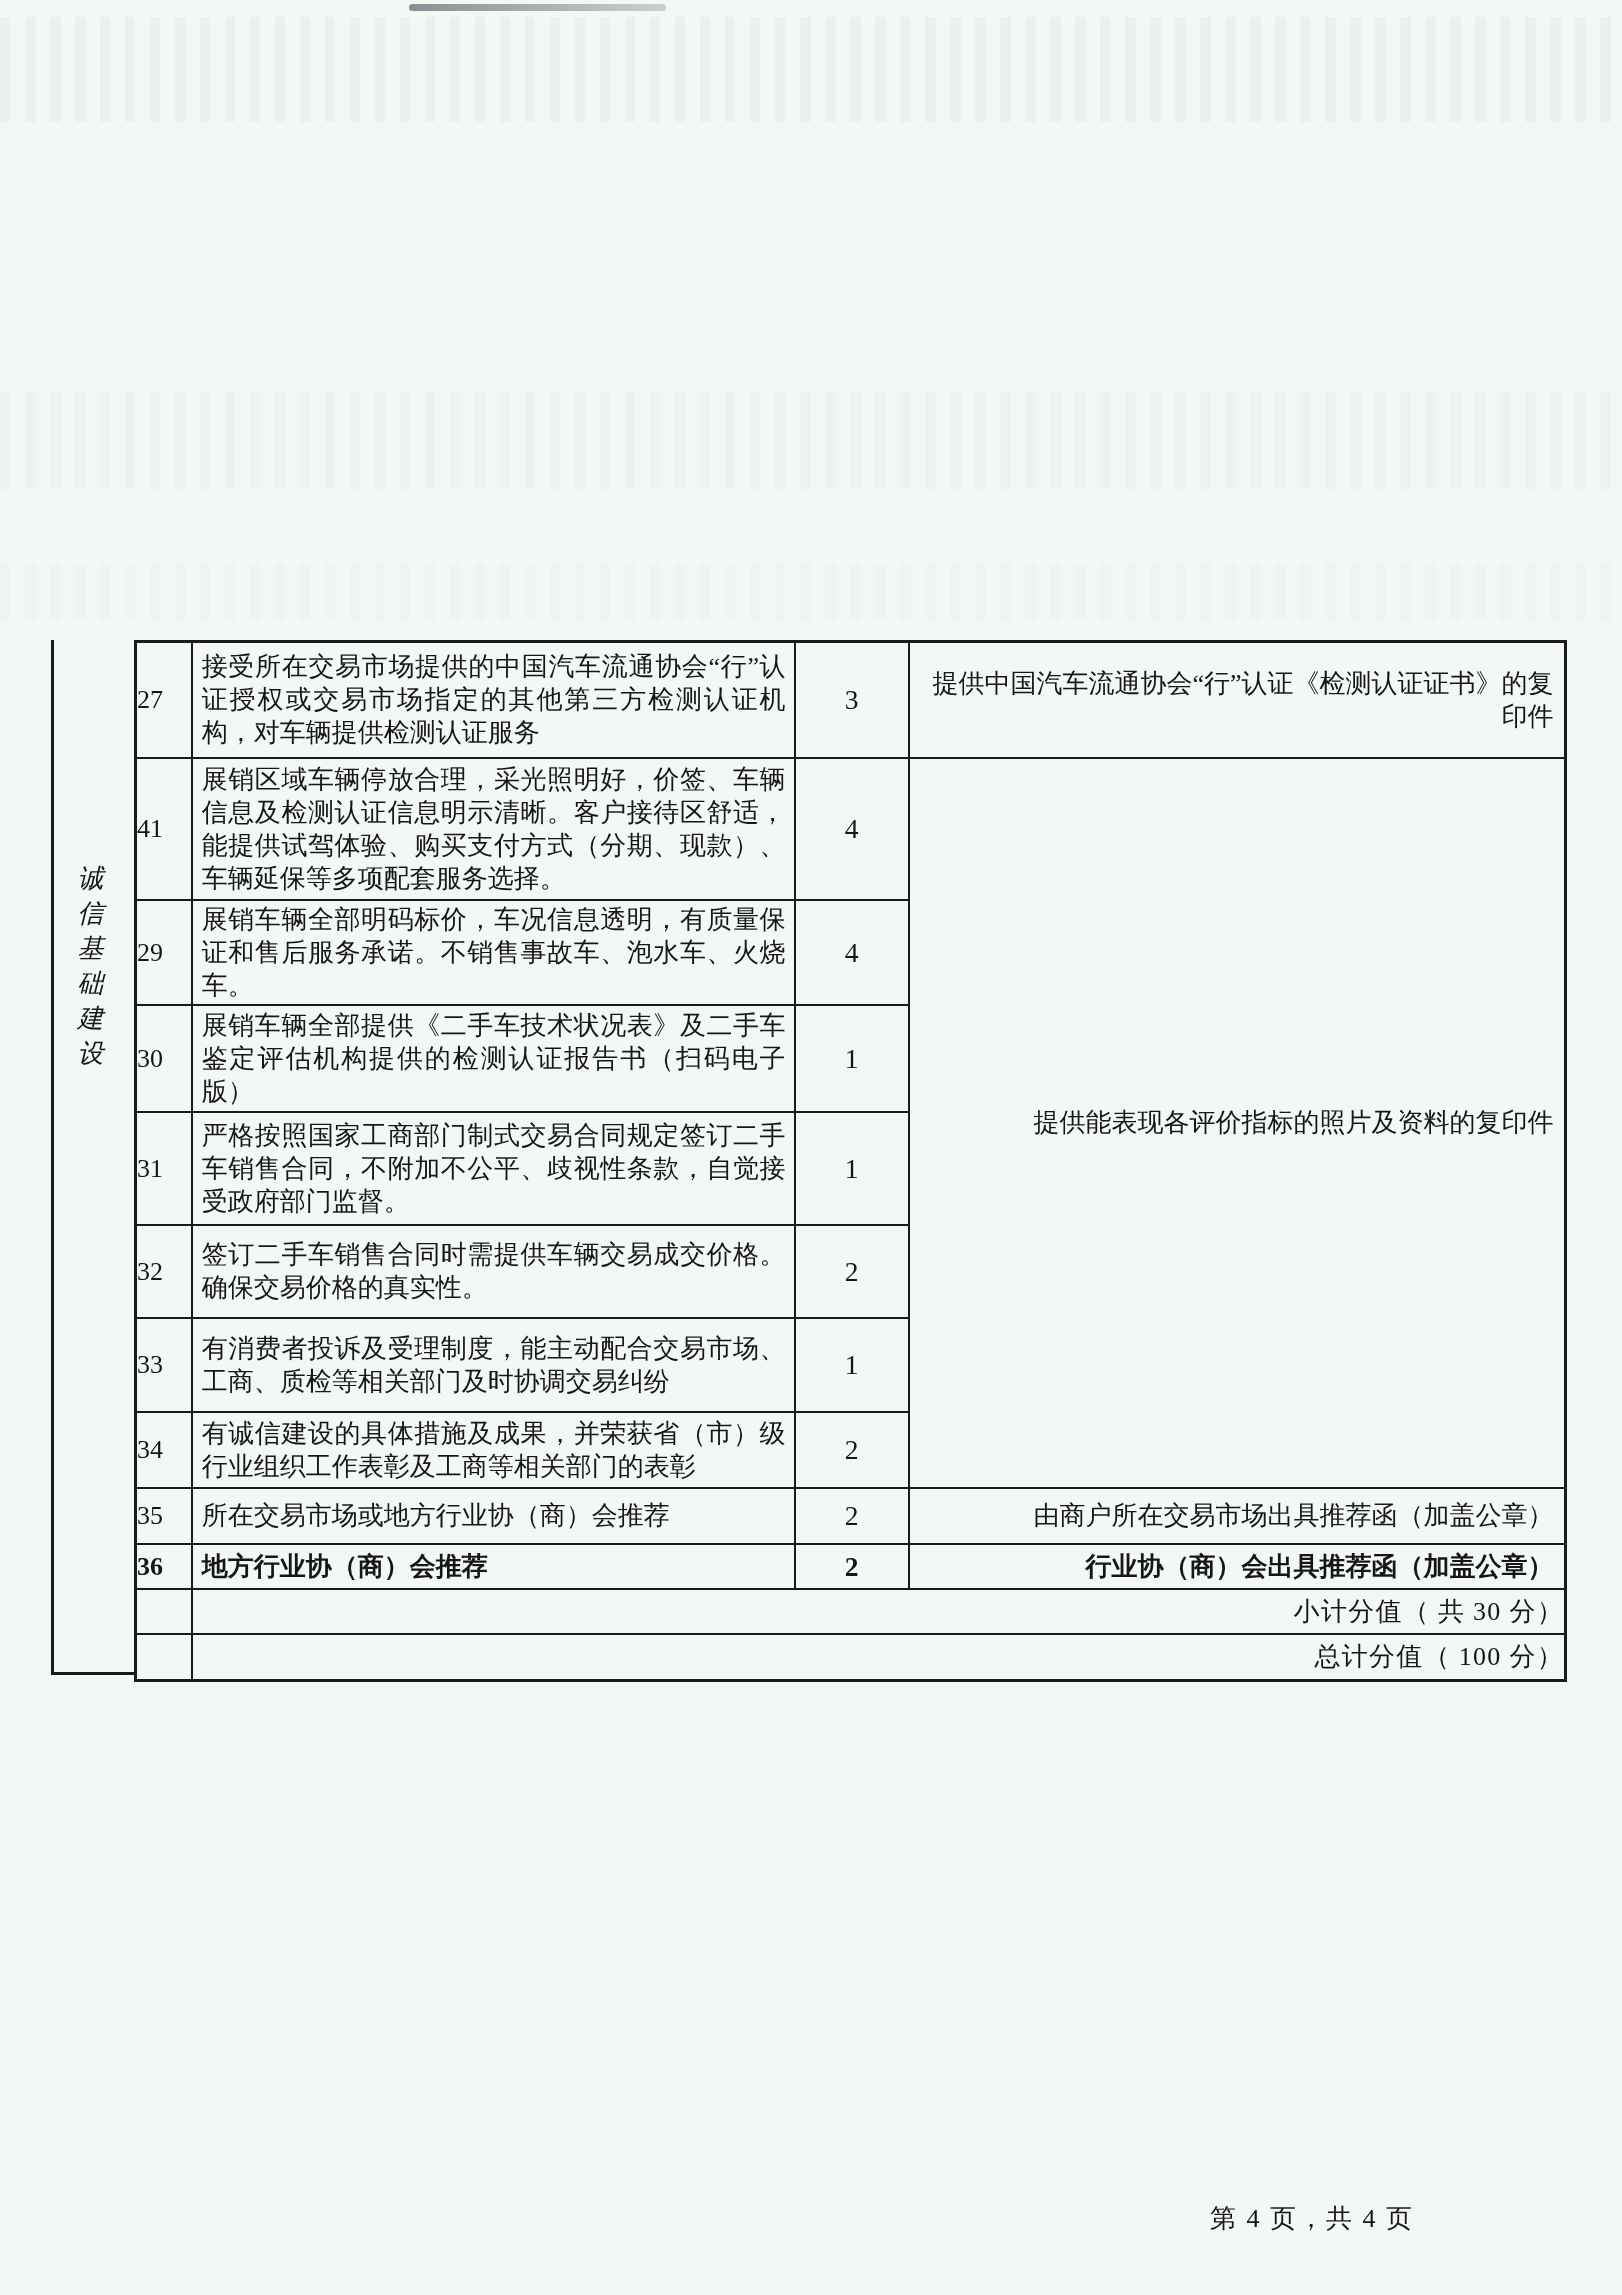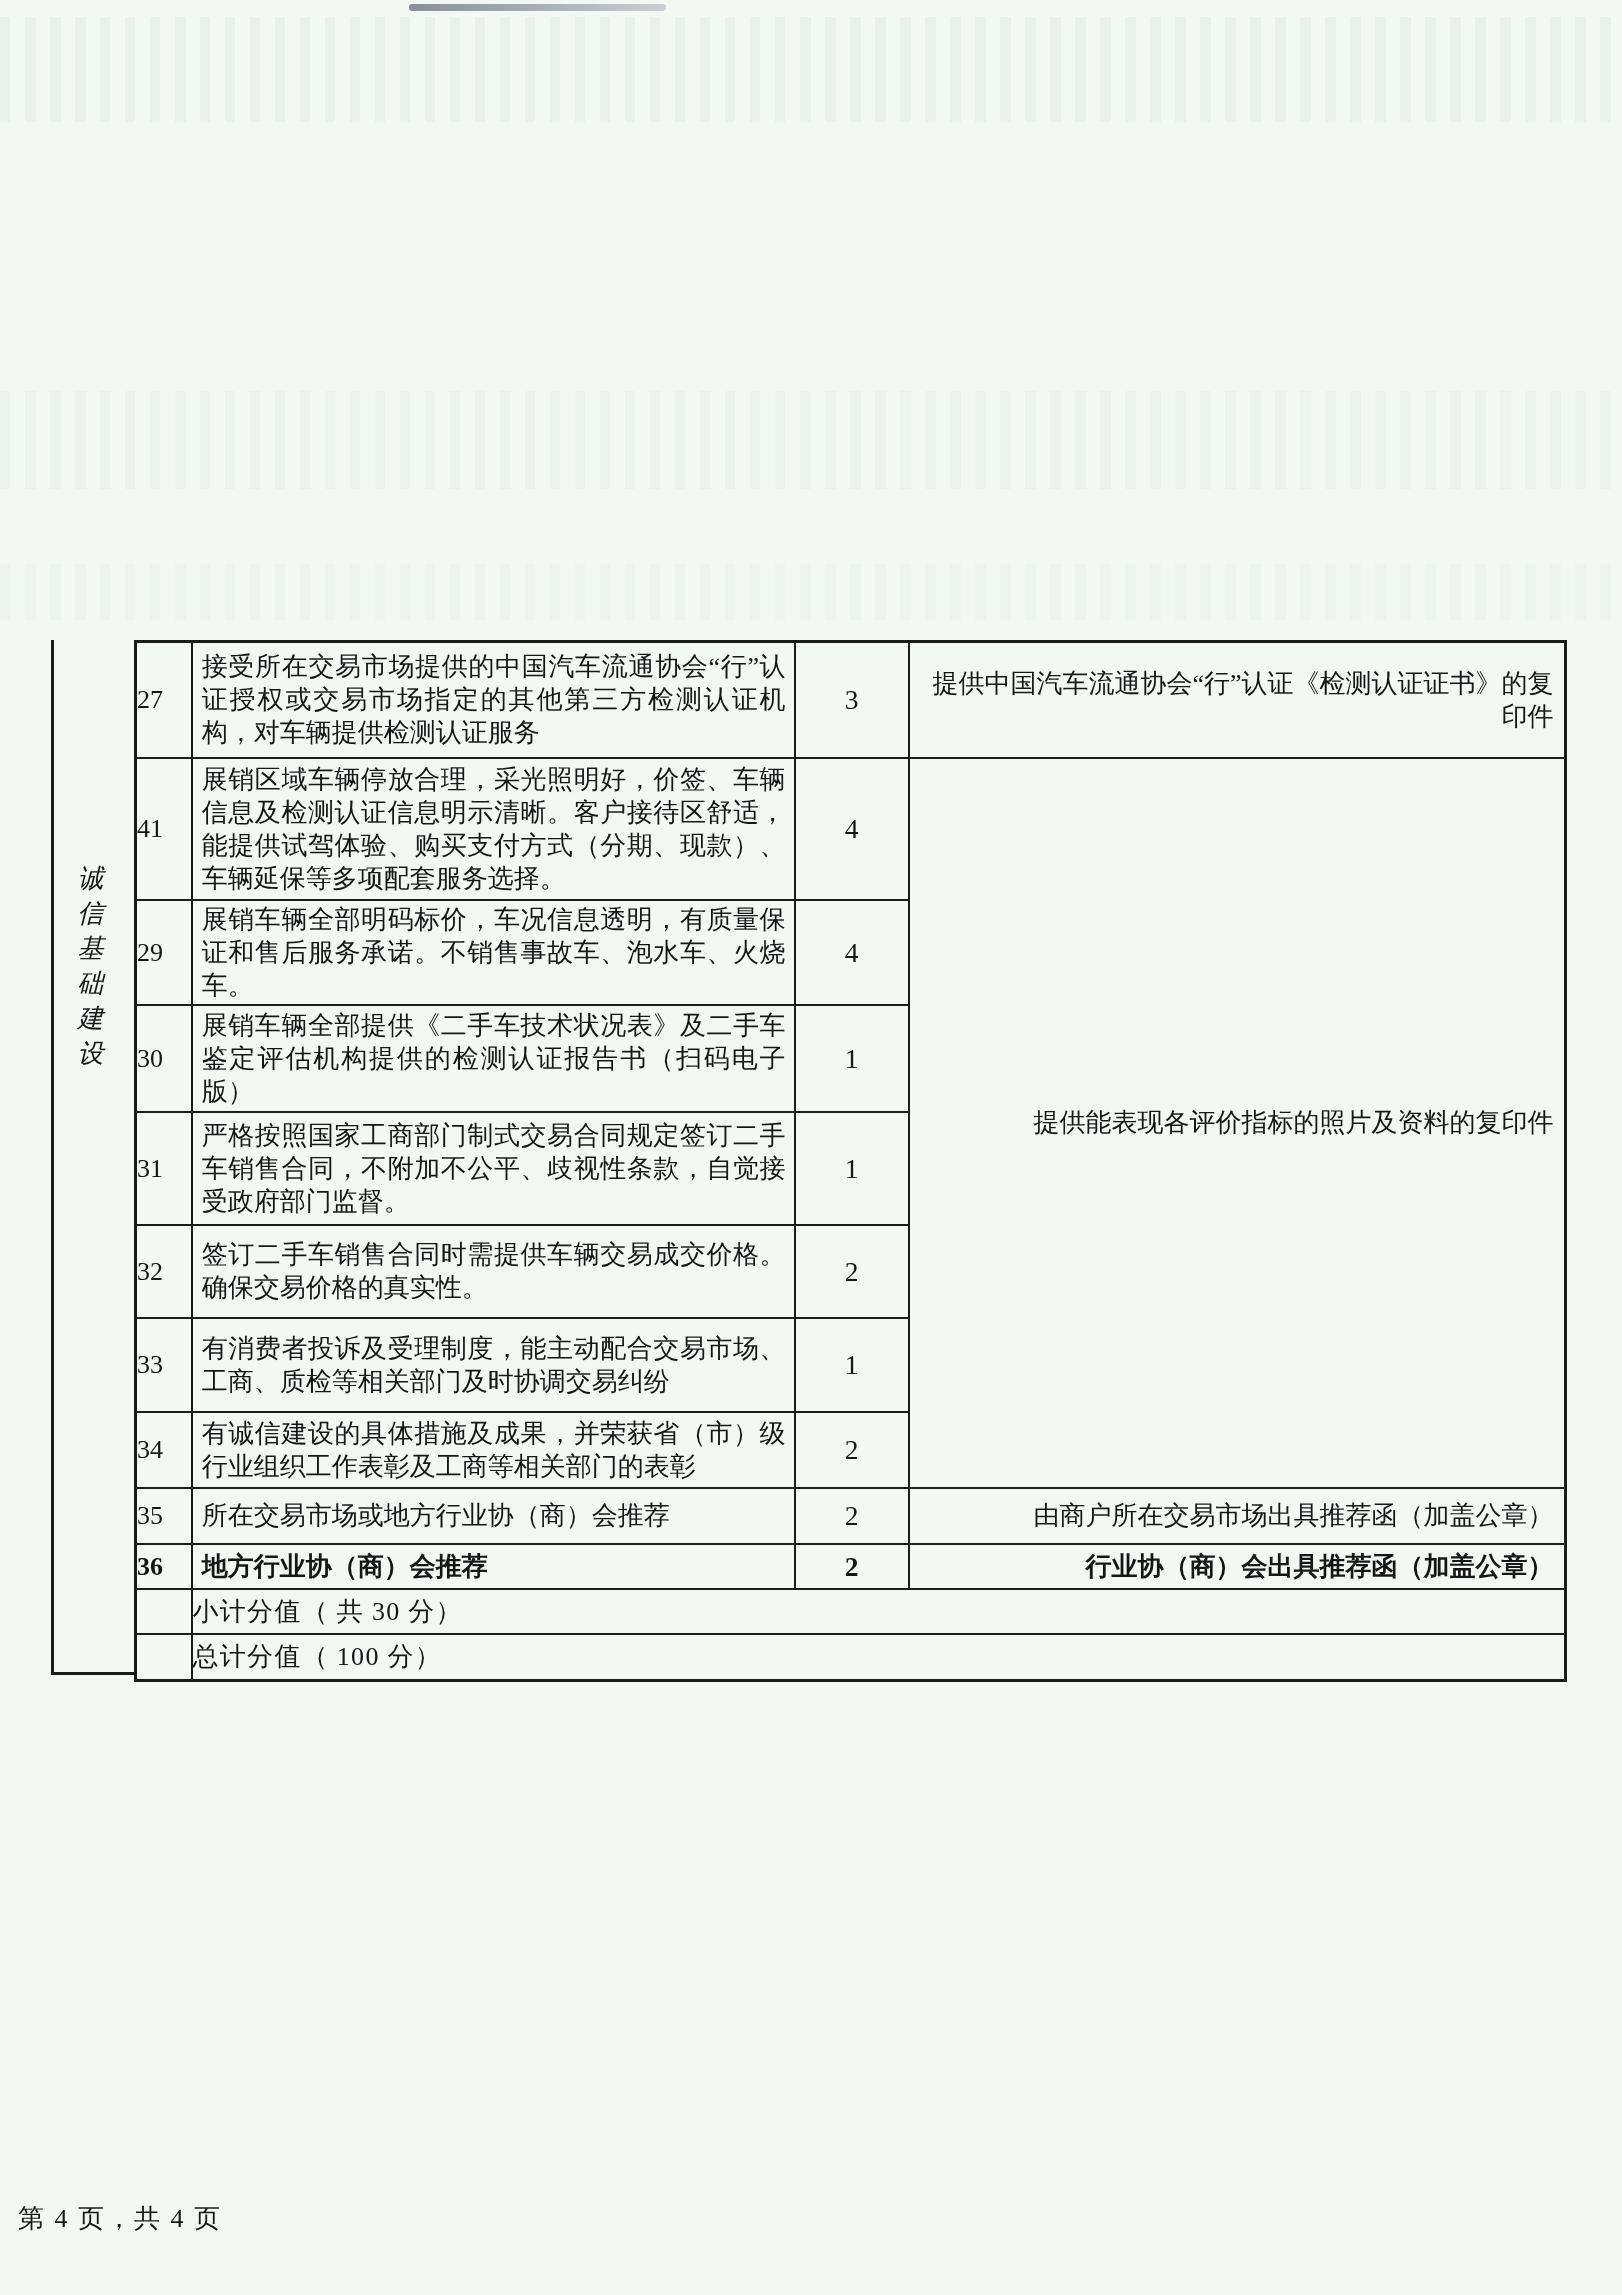--- a/index.html
+++ b/index.html
@@ -28,24 +28,24 @@
   }
 
   
   .table-wrap{position:absolute;left:134px;top:640px}
   table{border-collapse:collapse;table-layout:fixed;border:3.3px solid #1b1b1b;background:transparent}
   td{border:2.6px solid #1b1b1b;box-sizing:border-box;font-size:26px;line-height:33px;overflow:hidden;padding:0}
   td.num{text-align:left}
   td.criteria{text-align:justify;padding:2px 7.9px 2px 9.2px}
   td.score{text-align:center;font-size:27.5px}
   td.evidence{text-align:right;padding:2px 10.5px}
-  td.totals-cell{text-align:left;letter-spacing:1.3px}
+  td.totals-cell{text-align:right;letter-spacing:1.3px}
 
-  .footer{position:absolute;top:2201px;left:0;width:1414px;text-align:left;
-    font-size:26px;letter-spacing:2px;margin-left:18px;}
+  .footer{position:absolute;top:2201px;left:0;width:1414px;text-align:right;
+    font-size:26px;letter-spacing:2px;}
 </style>
 </head>
 <body>
 
 <div class="band band1"></div>
 <div class="band band2"></div>
 <div class="band band3"></div>
 <div class="smudge"></div>
 
 <div class="section-col">

